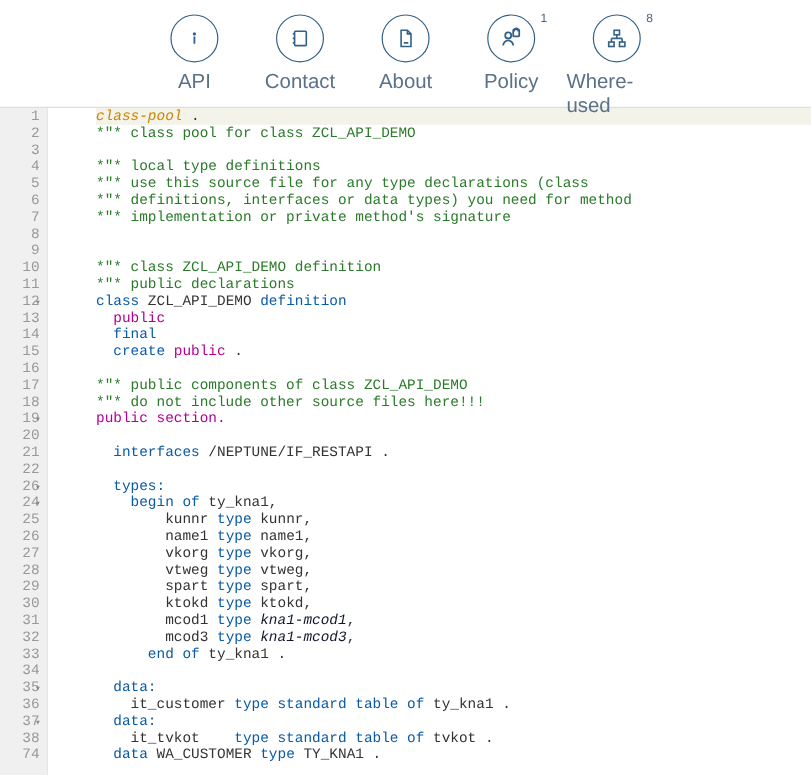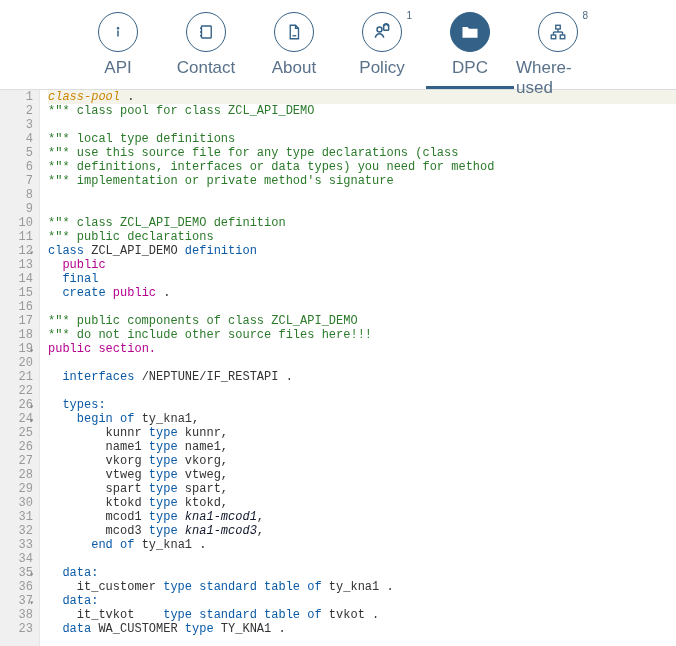--- a/index.html
+++ b/index.html
@@ -88,20 +88,21 @@
     top: 2px;
     font-size: 8px;
     color: #888;
   }
   .code {
     flex: 1;
     padding-left: 8px;
     background: #fff;
     white-space: pre;
     overflow: hidden;
+    margin-left: 32px;
   }
   .code .cline {
     height: 14px;
   }
   .code .cline.hl {
     background: #f3f3e9;
   }
   .tok-kw { color: #0a5aa6; }
   .tok-cmt { color: #2a7a2a; }
   .tok-ident { color: #333; }
@@ -150,29 +151,20 @@
       <span class="badge">1</span>
       <div class="icon-circle">
         <svg width="20" height="20" viewBox="0 0 24 24" fill="none" stroke="#346187" stroke-width="1.8">
           <circle cx="9" cy="9" r="3"></circle>
           <path d="M4 19c0-3 3-5 5-5s5 2 5 5"></path>
           <rect x="14" y="3" width="6" height="7" rx="1"></rect>
           <path d="M15 5v-1a2 2 0 0 1 4 0v1"></path>
         </svg>
       </div>
       <div class="tab-label">Policy</div>
-    </div>
-    <div class="tab active">
-      <div class="icon-circle">
-        <svg width="20" height="20" viewBox="0 0 24 24" fill="#fff" stroke="none">
-          <path d="M3 6h6l2 2h10v11H3z" fill="#fff"></path>
-          <path d="M3 9h18" stroke="#346187" stroke-width="0"></path>
-        </svg>
-      </div>
-      <div class="tab-label">DPC</div>
     </div>
     <div class="tab">
       <span class="badge">8</span>
       <div class="icon-circle">
         <svg width="18" height="18" viewBox="0 0 24 24" fill="none" stroke="#346187" stroke-width="1.8">
           <rect x="9" y="3" width="6" height="5"></rect>
           <rect x="3" y="16" width="6" height="5"></rect>
           <rect x="15" y="16" width="6" height="5"></rect>
           <line x1="12" y1="8" x2="12" y2="12"></line>
           <line x1="6" y1="16" x2="6" y2="12"></line>
@@ -217,16 +209,16 @@
       <div class="gline"><span>29</span></div>
       <div class="gline"><span>30</span></div>
       <div class="gline"><span>31</span></div>
       <div class="gline"><span>32</span></div>
       <div class="gline"><span>33</span></div>
       <div class="gline"><span>34</span></div>
       <div class="gline"><span>35</span><span class="arrow">▾</span></div>
       <div class="gline"><span>36</span></div>
       <div class="gline"><span>37</span><span class="arrow">▾</span></div>
       <div class="gline"><span>38</span></div>
-      <div class="gline"><span>23</span></div>
+      <div class="gline"><span>74</span></div>
     </div>
   <div class="code"><div class="cline hl"><span class="tok-cp">class-pool</span><span class="tok-ident"> .</span></div><div class="cline"><span class="tok-cmt">*"* class pool for class ZCL_API_DEMO</span></div><div class="cline"><span class="tok-ident"></span></div><div class="cline"><span class="tok-cmt">*"* local type definitions</span></div><div class="cline"><span class="tok-cmt">*"* use this source file for any type declarations (class</span></div><div class="cline"><span class="tok-cmt">*"* definitions, interfaces or data types) you need for method</span></div><div class="cline"><span class="tok-cmt">*"* implementation or private method's signature</span></div><div class="cline"><span class="tok-ident"></span></div><div class="cline"><span class="tok-ident"></span></div><div class="cline"><span class="tok-cmt">*"* class ZCL_API_DEMO definition</span></div><div class="cline"><span class="tok-cmt">*"* public declarations</span></div><div class="cline"><span class="tok-kw">class </span><span class="tok-ident">ZCL_API_DEMO </span><span class="tok-kw">definition</span></div><div class="cline"><span class="tok-ident">  </span><span class="tok-vis">public</span></div><div class="cline"><span class="tok-ident">  </span><span class="tok-kw">final</span></div><div class="cline"><span class="tok-ident">  </span><span class="tok-kw">create </span><span class="tok-vis">public</span><span class="tok-ident"> .</span></div><div class="cline"><span class="tok-ident"></span></div><div class="cline"><span class="tok-cmt">*"* public components of class ZCL_API_DEMO</span></div><div class="cline"><span class="tok-cmt">*"* do not include other source files here!!!</span></div><div class="cline"><span class="tok-vis">public </span><span class="tok-decl">section.</span></div><div class="cline"><span class="tok-ident"></span></div><div class="cline"><span class="tok-ident">  </span><span class="tok-kw">interfaces </span><span class="tok-ident">/NEPTUNE/IF_RESTAPI .</span></div><div class="cline"><span class="tok-ident"></span></div><div class="cline"><span class="tok-ident">  </span><span class="tok-kw">types:</span></div><div class="cline"><span class="tok-ident">    </span><span class="tok-kw">begin of </span><span class="tok-ident">ty_kna1,</span></div><div class="cline"><span class="tok-ident">        kunnr </span><span class="tok-kw">type </span><span class="tok-ident">kunnr,</span></div><div class="cline"><span class="tok-ident">        name1 </span><span class="tok-kw">type </span><span class="tok-ident">name1,</span></div><div class="cline"><span class="tok-ident">        vkorg </span><span class="tok-kw">type </span><span class="tok-ident">vkorg,</span></div><div class="cline"><span class="tok-ident">        vtweg </span><span class="tok-kw">type </span><span class="tok-ident">vtweg,</span></div><div class="cline"><span class="tok-ident">        spart </span><span class="tok-kw">type </span><span class="tok-ident">spart,</span></div><div class="cline"><span class="tok-ident">        ktokd </span><span class="tok-kw">type </span><span class="tok-ident">ktokd,</span></div><div class="cline"><span class="tok-ident">        mcod1 </span><span class="tok-kw">type </span><span class="tok-type">kna1-mcod1</span><span class="tok-ident">,</span></div><div class="cline"><span class="tok-ident">        mcod3 </span><span class="tok-kw">type </span><span class="tok-type">kna1-mcod3</span><span class="tok-ident">,</span></div><div class="cline"><span class="tok-ident">      </span><span class="tok-kw">end of </span><span class="tok-ident">ty_kna1 .</span></div><div class="cline"><span class="tok-ident"></span></div><div class="cline"><span class="tok-ident">  </span><span class="tok-kw">data:</span></div><div class="cline"><span class="tok-ident">    it_customer </span><span class="tok-kw">type standard table of </span><span class="tok-ident">ty_kna1 .</span></div><div class="cline"><span class="tok-ident">  </span><span class="tok-kw">data:</span></div><div class="cline"><span class="tok-ident">    it_tvkot    </span><span class="tok-kw">type standard table of </span><span class="tok-ident">tvkot .</span></div><div class="cline"><span class="tok-ident">  </span><span class="tok-kw">data </span><span class="tok-ident">WA_CUSTOMER </span><span class="tok-kw">type </span><span class="tok-ident">TY_KNA1 .</span></div></div>
 </div>
 
 </body></html>

